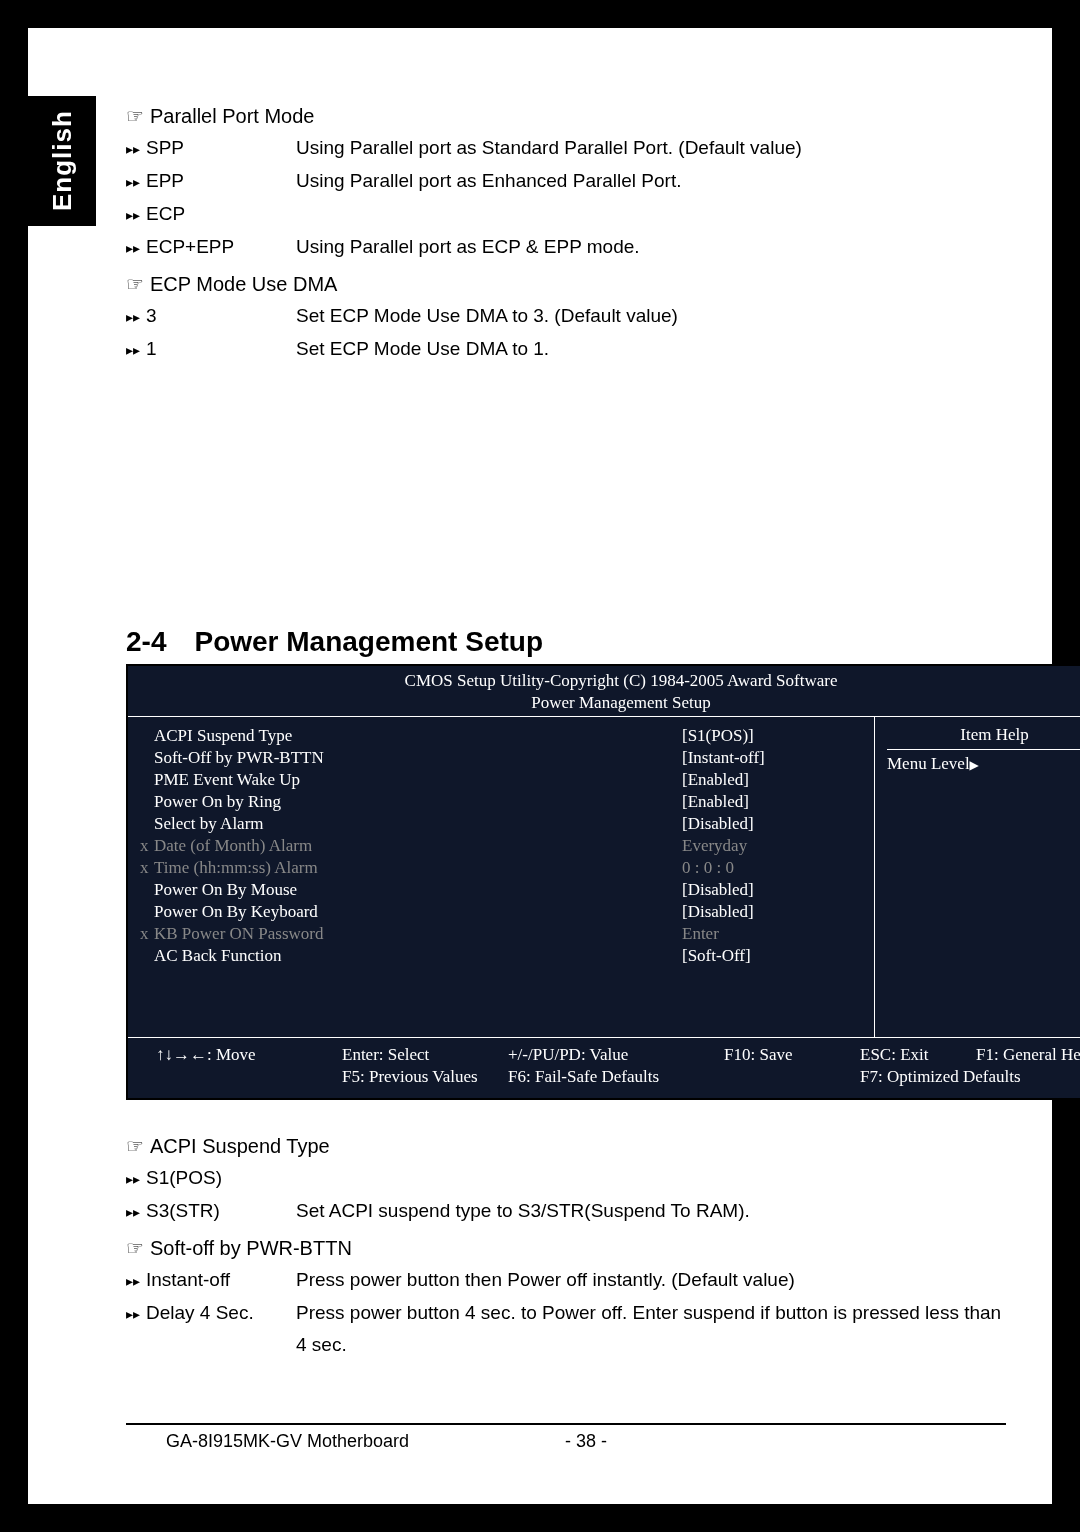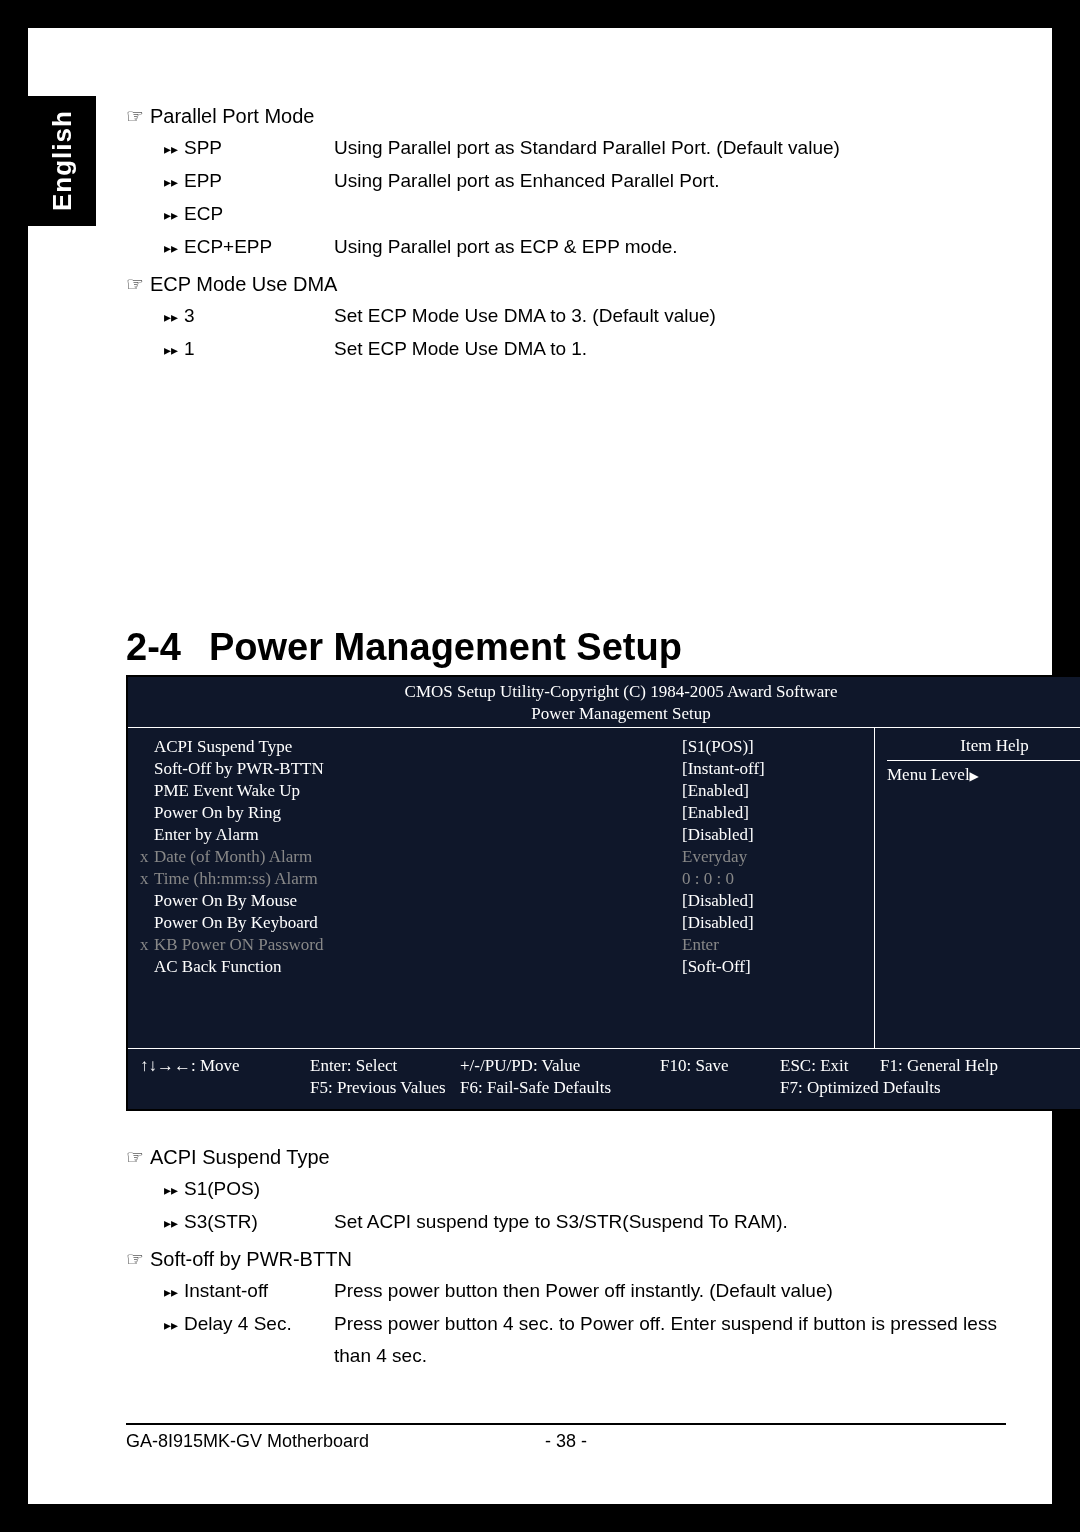--- a/index.html
+++ b/index.html
@@ -49,30 +49,29 @@
   }
   .section-title {
     font-weight: normal;
     font-size: 20px;
     margin-top: 8px;
     margin-bottom: 4px;
   }
   .section-title .hand-icon { font-size: 20px; }
   .opt-row {
     display: flex;
-    margin-left: 38px;
     font-size: 19px;
     line-height: 32px;
   }
   .opt-label { width: 170px; }
   .opt-desc { flex: 1; }
   .arrow { font-size: 14px; margin-right: 4px; display: inline-block; width: 16px; }
   
   .chapter-title {
-    font-size: 38px;
+    font-size: 28px;
     font-weight: bold;
     margin-top: 260px;
     margin-bottom: 6px;
   }
   .chapter-title .num { margin-right: 28px; }
   
   .bios-box {
     border: 2px solid #000;
     background: #0f172a;
     color: #fff;
@@ -107,40 +106,40 @@
   .bios-disabled { color: #888; }
   .bios-x { display: inline-block; width: 14px; color: #888; }
   .bios-nox { display: inline-block; width: 14px; }
   .bios-footer {
     border-top: 1px solid #fff;
     padding: 6px 12px 10px 12px;
     line-height: 22px;
     display: flex;
     flex-wrap: wrap;
   }
-  .bios-footer span { display: inline-block; }
+  .bios-footer span { display: inline-block; margin-left: 16px; }
   .f1 { width: 170px; }
   .f2 { width: 150px; }
   .f3 { width: 200px; }
   .f4 { width: 120px; }
   .f5 { width: 100px; }
   .f6 { flex: 1; }
   .bf-row { display:flex; width:100%; }
 
   .footer-line {
     position: absolute;
     left: 98px;
     bottom: 52px;
     width: 880px;
     border-top: 2px solid #000;
     padding-top: 6px;
     font-size: 18px;
     display: flex;
   }
-  .footer-left { flex: 1; }
+  .footer-left { flex: 1; margin-left: 40px; }
   .footer-center { width: 80px; text-align: center; }
   .footer-right { flex: 1; }
   .mlevel-arrow { font-size: 12px; }
 </style>
 </head>
 <body>
 
 <div class="page">
   <div class="lang-tab">English</div>
 
@@ -186,21 +185,21 @@
         <div>CMOS Setup Utility-Copyright (C) 1984-2005 Award Software</div>
         <div>Power Management Setup</div>
       </div>
       <div class="bios-body">
         <div class="bios-left">
           <div class="bios-names">
             <div class="bios-row"><span class="bios-nox"></span><span>ACPI Suspend Type</span></div>
             <div class="bios-row"><span class="bios-nox"></span><span>Soft-Off by PWR-BTTN</span></div>
             <div class="bios-row"><span class="bios-nox"></span><span>PME Event Wake Up</span></div>
             <div class="bios-row"><span class="bios-nox"></span><span>Power On by Ring</span></div>
-            <div class="bios-row"><span class="bios-nox"></span><span>Enter by Alarm</span></div>
+            <div class="bios-row"><span class="bios-nox"></span><span>Select by Alarm</span></div>
             <div class="bios-row bios-disabled"><span class="bios-x">x</span><span>Date (of Month) Alarm</span></div>
             <div class="bios-row bios-disabled"><span class="bios-x">x</span><span>Time (hh:mm:ss) Alarm</span></div>
             <div class="bios-row"><span class="bios-nox"></span><span>Power On By Mouse</span></div>
             <div class="bios-row"><span class="bios-nox"></span><span>Power On By Keyboard</span></div>
             <div class="bios-row bios-disabled"><span class="bios-x">x</span><span>KB Power ON Password</span></div>
             <div class="bios-row"><span class="bios-nox"></span><span>AC Back Function</span></div>
           </div>
           <div class="bios-values">
             <div class="bios-row">[S1(POS)]</div>
             <div class="bios-row">[Instant-off]</div>

